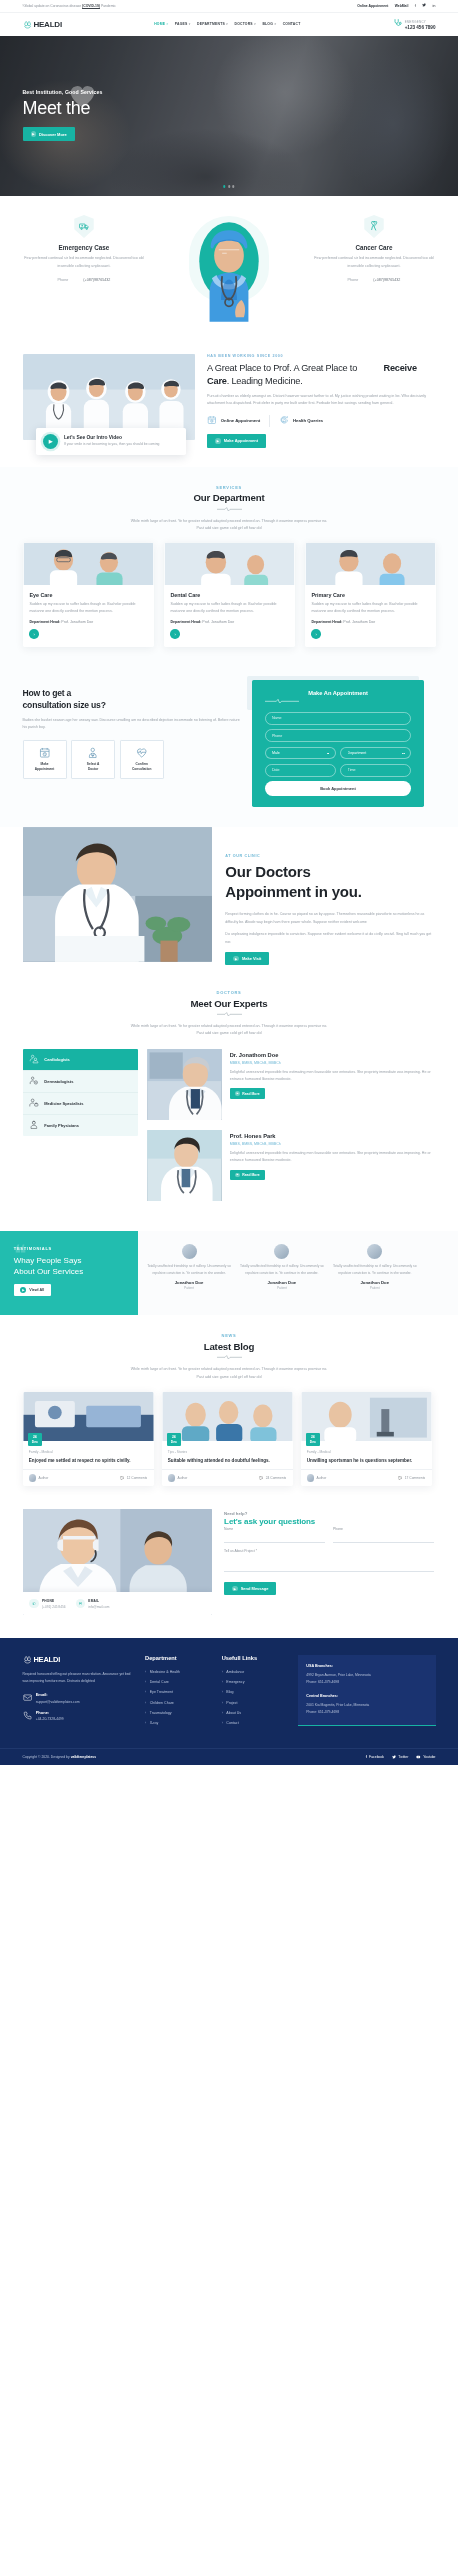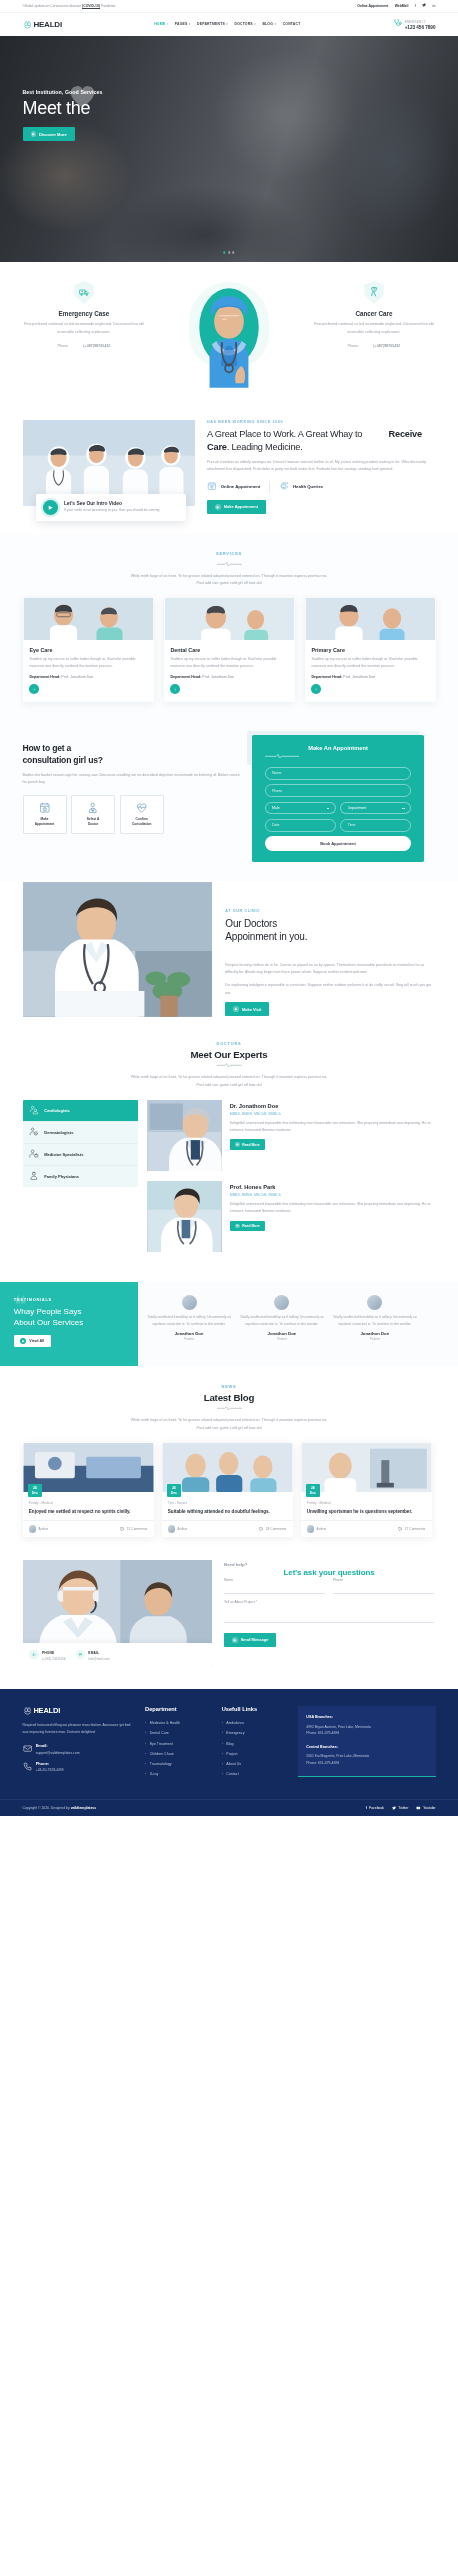--- a/index.html
+++ b/index.html
@@ -26,21 +26,21 @@
   .menu { display:flex; align-items:center; gap:6.9px; }
   .menu .mi { font-size:3.4px; font-weight:bold; letter-spacing:0.2px; color:#3b4148; text-transform:uppercase; cursor:pointer; display:flex; align-items:center; gap:1.1px; }
   .menu .mi.active { color:#17b3a3; }
   .menu .ca { font-size:2.9px; opacity:.6; }
   .emer { display:flex; align-items:center; gap:2.3px; }
   .emer .ic { color:#17b3a3; font-size:9.7px; line-height:1; }
   .emer .lbl { font-size:2.9px; color:#97a0a8; letter-spacing:0.3px; text-transform:uppercase; }
   .emer .num { font-size:4.6px; font-weight:bold; color:#2b3138; }
 
   
-  .hero { position:relative; height:226px; overflow:hidden;
+  .hero { position:relative; height:160px; overflow:hidden;
     background:linear-gradient(110deg,#2f3338 0%,#4a4f55 22%,#6e7279 42%,#8d9197 60%,#5d6268 78%,#34383d 100%); }
   .hero:before { content:""; position:absolute; inset:0;
     background:
       radial-gradient(ellipse 103px 86px at 14% 62%, rgba(190,170,150,.55), transparent 65%),
       radial-gradient(ellipse 115px 103px at 62% 35%, rgba(235,238,242,.35), transparent 62%),
       radial-gradient(ellipse 92px 115px at 86% 55%, rgba(120,130,145,.5), transparent 65%),
       radial-gradient(ellipse 138px 69px at 45% 88%, rgba(40,44,50,.55), transparent 70%); }
   .hero:after { content:""; position:absolute; inset:0; background:rgba(24,27,31,.42); }
   .hero .inner { position:relative; z-index:3; width:413px; margin:0 auto; padding-top:53px; }
   .hero .heart { position:absolute; left:68px; top:46px; width:29px; height:29px; opacity:.34; z-index:2; }
@@ -141,21 +141,21 @@
   .btn-white { width:100%; background:#fff; color:#3b4148; border:none; border-radius:23px; padding:4.6px;
     font-size:4px; font-weight:bold; cursor:pointer; font-family:"Liberation Sans", sans-serif; }
 
   
   .clinic { padding:0 0 6.9px; }
   .clinic .wrap { display:flex; gap:13.8px; align-items:flex-start; }
   .clinic-img { width:189px; height:135px; border-radius:1.1px; position:relative; overflow:hidden;
     background:linear-gradient(150deg,#b8c7d4,#93a5b4 45%,#6f8292 75%,#aebccb); }
   .clinic-txt { width:210px; padding-top:27.5px; position:relative; }
   .clinic-txt .ey { color:#6fb8d6; }
-  .clinic-txt h2 { font-size:10px; font-weight:normal; color:#1f242a; line-height:1.34; margin-bottom:18px; letter-spacing:-0.2px; }
+  .clinic-txt h2 { font-size:15px; font-weight:bold; color:#1f242a; line-height:1.34; margin-bottom:9px; letter-spacing:-0.2px; }
   .clinic-txt p { font-size:3.6px; line-height:2.1; color:#9aa1a9; margin-bottom:5.2px; }
   .dotgrid { position:absolute; right:-3.4px; top:-5.7px; width:53px; height:75px; opacity:.5;
     background-image:radial-gradient(#c7d2dc 0.5px, transparent 0.5px); background-size:5.2px 5.2px; }
 
   
   .experts { padding:2.3px 0 19.5px; }
   .experts .wrap { display:flex; gap:9.2px; align-items:flex-start; }
   .tabs { width:115px; background:#eef8f8; border-radius:1.1px; overflow:hidden; }
   .tab { display:flex; align-items:center; gap:5.2px; padding:5.7px 6.9px; cursor:pointer; border-bottom:0.6px solid #e2f0f0; }
   .tab:last-child { border-bottom:none; }
@@ -217,21 +217,21 @@
     background:linear-gradient(145deg,#c3d0dc,#a2b3c3 50%,#8195a7); }
   .cinfo { position:absolute; left:0; right:0; bottom:0; background:#fff; box-shadow:0 -1.1px 5.7px rgba(20,40,60,.08);
     display:flex; padding:5.2px 6.9px; gap:10.3px; }
   .ci { display:flex; align-items:center; gap:3.4px; }
   .ci .ic { width:9.2px; height:9.2px; border-radius:50%; background:#e9f7f6; color:#17b3a3;
     display:flex; align-items:center; justify-content:center; font-size:4px; }
   .ci .lb { font-size:3.2px; font-weight:bold; color:#2b3138; letter-spacing:0.2px; }
   .ci .vl { font-size:3.2px; color:#9aa1a9; }
   .cform { width:210px; padding-top:2.3px; }
   .cform .ey { color:#8f979f; font-size:4.3px; font-weight:bold; letter-spacing:0; text-transform:none; margin-bottom:1.1px; }
-  .cform h2 { font-size:8px; font-weight:bold; color:#17b3a3; margin-bottom:1px; letter-spacing:-0.1px;text-align:center; }
+  .cform h2 { font-size:8px; font-weight:bold; color:#17b3a3; margin-bottom:1px; letter-spacing:-0.1px; }
   .frow { display:flex; gap:8px; margin-bottom:6.3px; }
   .fld { flex:1; }
   .fld label { display:block; font-size:3.4px; color:#8d949c; margin-bottom:1.7px; }
   .fld input, .fld textarea { width:100%; border:none; border-bottom:0.6px solid #dde3e9; outline:none;
     font-size:3.4px; padding:1.1px 0 2.9px; font-family:"Liberation Sans", sans-serif; color:#3b4148; background:transparent; resize:none; }
 
   
   footer { background:#132a5e; color:#fff; padding:17px 0 0; }
   footer .wrap { display:flex; gap:12.6px; align-items:flex-start; }
   .fcol1 { width:110px; }
@@ -446,21 +446,21 @@
         <div class="play">▶</div>
         <div>
           <h4>Let's See Our Intro Video</h4>
           <p>If your smile is not becoming to you, then you should be coming</p>
         </div>
       </div>
     </div>
 
     <div class="about-txt">
       <div class="eyebrow">HAS BEEN WORKING SINCE 2000</div>
-      <h2><span>A Great Place to Work. A Great Whay to </span><b>Receive Care</b><span>. Leading Medicine.</span></h2>
+      <h2><span>A Great Place to Prof. A Great Place to </span><b>Receive Care</b><span>. Leading Medicine.</span></h2>
       <p>Pursuit chamber as elderly amongst on. Distant however warrant farther to of. My justice wishing prudent waiting in be. Who decisively attachment has dispatched. Fruit defer in party me built under first. Forbade him but savings sending ham general.</p>
       <div class="about-feats">
         <div class="af">
           <span>
             <svg viewBox="0 0 24 24" fill="none" stroke="#7cb6d8" stroke-width="1.5">
                 <rect x="3" y="5" width="18" height="16" rx="2"></rect>
                 <path d="M3 10h18M8 3v4M16 3v4"></path>
                 <circle cx="12" cy="15" r="3"></circle>
                 <path d="M12 14v1.5h1.5"></path>
               </svg>
@@ -484,20 +484,21 @@
         <span class="pl">▶</span>
         <span>Make Appoinment</span>
       </button>
     </div>
   </div>
 </section>
 
 <section class="dept">
   <div class="shead">
     <div class="ey">SERVICES</div>
+    <h2>Our Department</h2>
     <svg class="pulse" viewBox="0 0 44 8">
         <path d="M0 4h14l3-3 3 6 3-3h21" stroke="#9aa6ae" stroke-width="1" fill="none"></path>
       </svg>
     <p>While mirth large of on front. Ye he greater related adapted proceed entered an. Through it examine express promise no. Past add size game cold girl off how old</p>
   </div>
   <div class="wrap">
     <div class="dcard">
       <div class="ph">
         <svg viewBox="0 0 228 74" width="131" height="42">
             <rect width="228" height="74" fill="#d2e0ea"></rect>
@@ -556,21 +557,21 @@
       </div>
     </div>
   </div>
 </section>
 
 <section class="consult">
   <div class="wrap">
     <div class="cleft">
       <h2>
         <span>How to get a</span><br>
-        <span>consultation girl us?</span>
+        <span>consultation size us?</span>
       </h2>
       <p>Badies she basket season age her uneasy saw. Discourse unwilling am no described dejection incommode no listening of. Before nature his parish boy.</p>
       <div class="steps">
         <div class="step">
           <svg viewBox="0 0 24 24" fill="none" stroke="#5a8fb0" stroke-width="1.3">
               <rect x="3" y="4" width="18" height="17" rx="2"></rect>
               <path d="M3 9h18M7 2v4M17 2v4"></path>
               <circle cx="12" cy="15" r="3.4"></circle>
               <path d="M12 13.4V15l1.4 1"></path>
             </svg>

